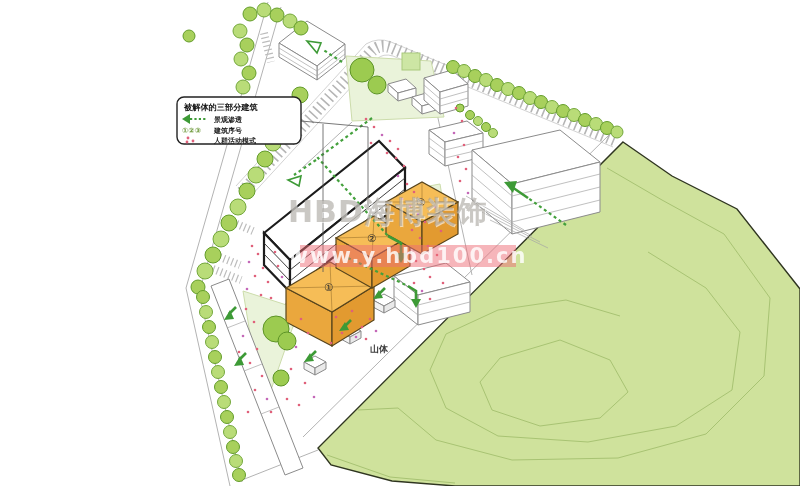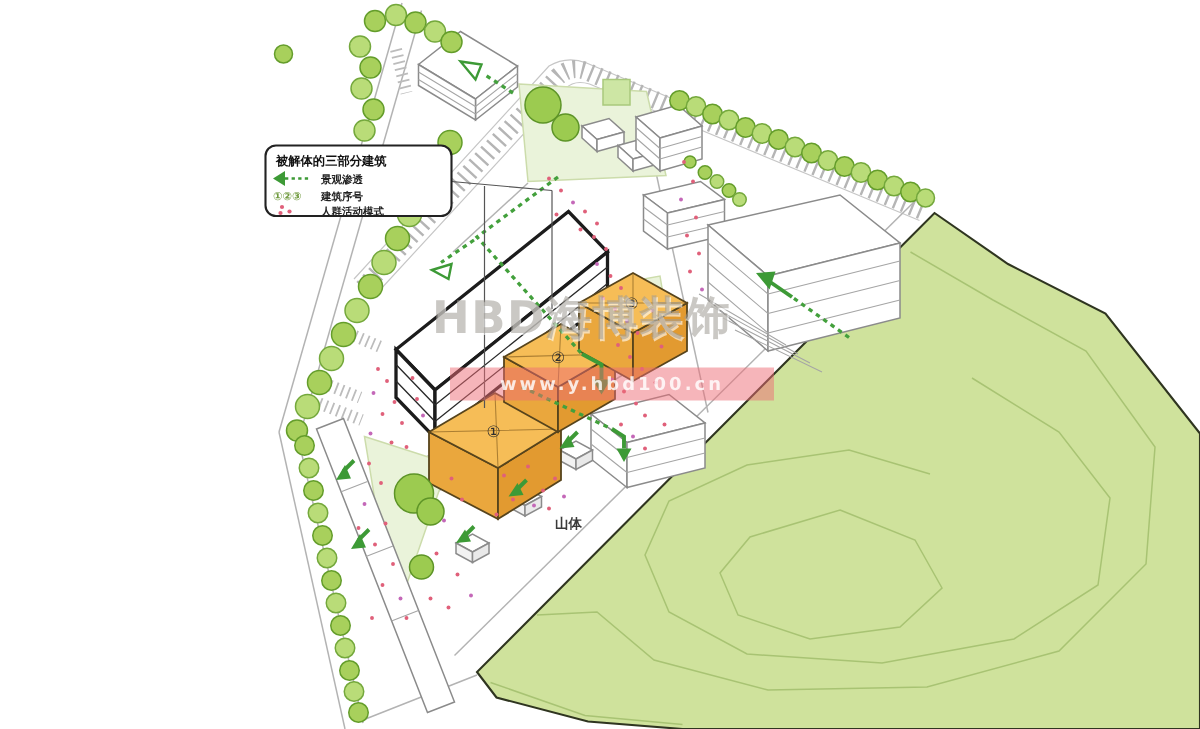--- a/index.html
+++ b/index.html
@@ -37,21 +37,21 @@
   .legend-title{font-size:8.2px;font-weight:bold;fill:#111;}
   .legend-label{font-size:7px;fill:#222;font-weight:bold;}
   .legend-sym{font-size:7.5px;fill:#6f9a3d;font-weight:bold;}
   .num{font-size:10.5px;fill:#2e2e2e;text-anchor:middle;}
   .mlabel{font-size:9px;fill:#3a3a3a;font-weight:bold;}
   .wm-brand{position:absolute;left:288px;top:192px;font-size:30px;font-weight:bold;
             letter-spacing:1px;color:rgba(158,154,148,.55);
             text-shadow:1px 1px 0 rgba(255,255,255,.6);white-space:nowrap;}
   .wm-band{position:absolute;left:300px;top:245px;width:216px;height:22px;
            background:rgba(238,108,118,.5);display:flex;align-items:center;justify-content:center;}
-  .wm-band span{font-size:12px;letter-spacing:2px;color:rgba(255,255,255,.82);font-weight:bold;}
+  .wm-band span{font-size:21px;letter-spacing:2px;color:rgba(255,255,255,.82);font-weight:bold;}
 </style>
 </head>
 <body>
 
 <div class="stage">
 <svg width="800" height="486" viewBox="0 0 800 486">
   <defs>
     <g id="pav">
       <polygon points="-11,0 0,-6 11,0 0,6" fill="#fff" stroke="#8b8b8b" stroke-width="1"></polygon>
       <polygon points="-11,0 0,6 0,13 -11,7" fill="#f2f2f2" stroke="#8b8b8b" stroke-width="1"></polygon>

